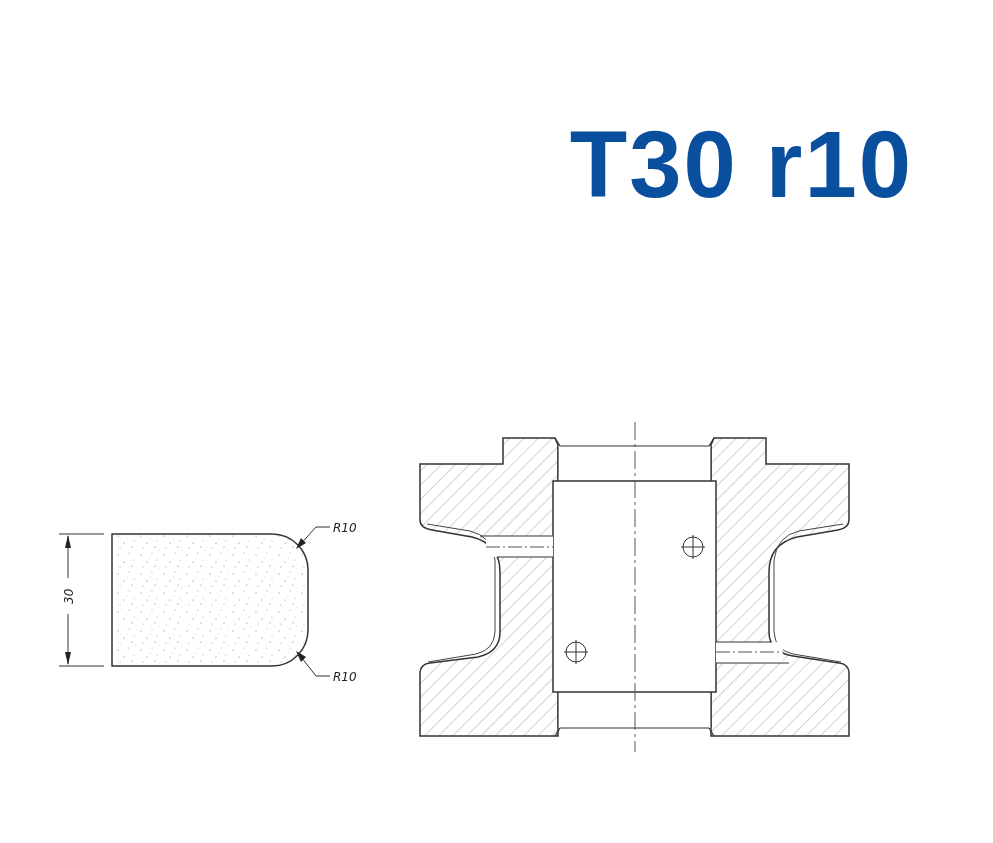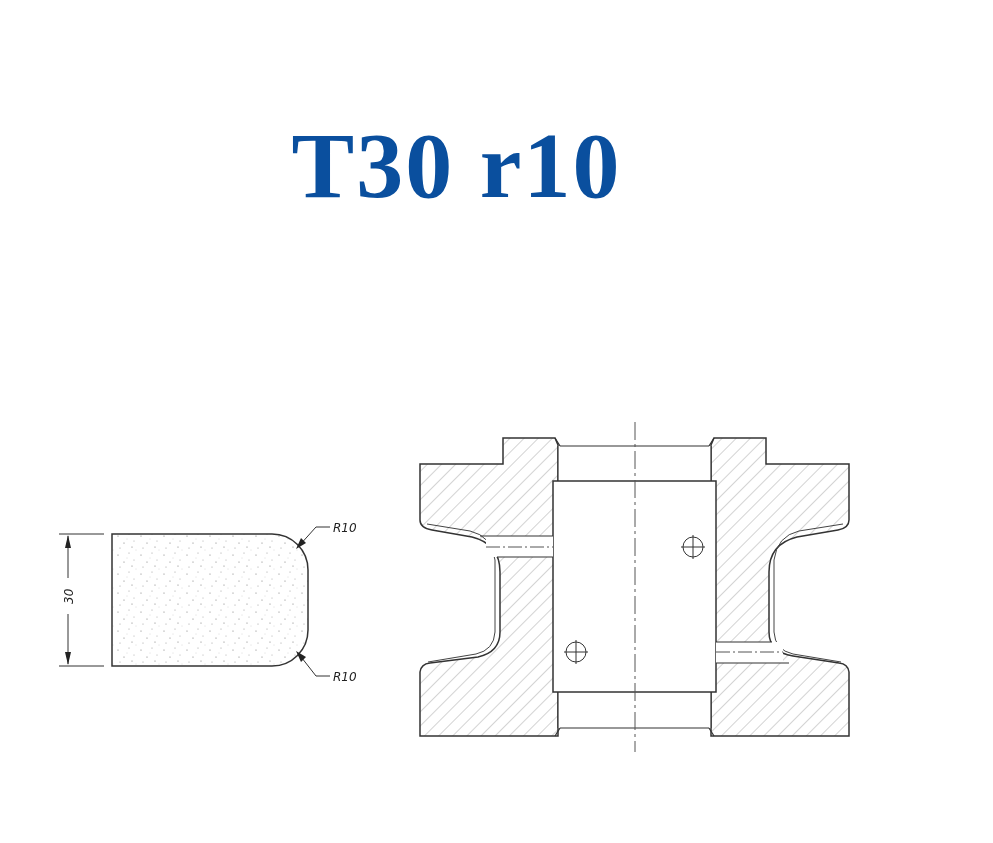--- a/index.html
+++ b/index.html
@@ -1,19 +1,19 @@
 <!DOCTYPE html>
 <html><head>
 <meta charset="utf-8">
 <style>
   html, body { margin:0; padding:0; background:#ffffff; }
   body { width:993px; height:843px; position:relative; overflow:hidden; font-family:"DejaVu Sans", sans-serif; }
   .title {
-    position:absolute; left:0; top:118px; width:913px; text-align:center;
-    font-family:Liberation Serif, serif; font-weight:bold; font-size:94px;
+    position:absolute; left:0; top:118px; width:913px; text-align:right;
+    font-family:Liberation Sans, sans-serif; font-weight:bold; font-size:94px;
     letter-spacing:2px; color:#0a4f9e; line-height:1;
   }
   svg { position:absolute; left:0; top:0; }
   .dimtext { font-family:"DejaVu Sans", sans-serif; font-style:italic; font-size:12px; fill:#222; }
 </style>
 </head>
 <body>
 
 <div class="title">T30 r10</div>
 

